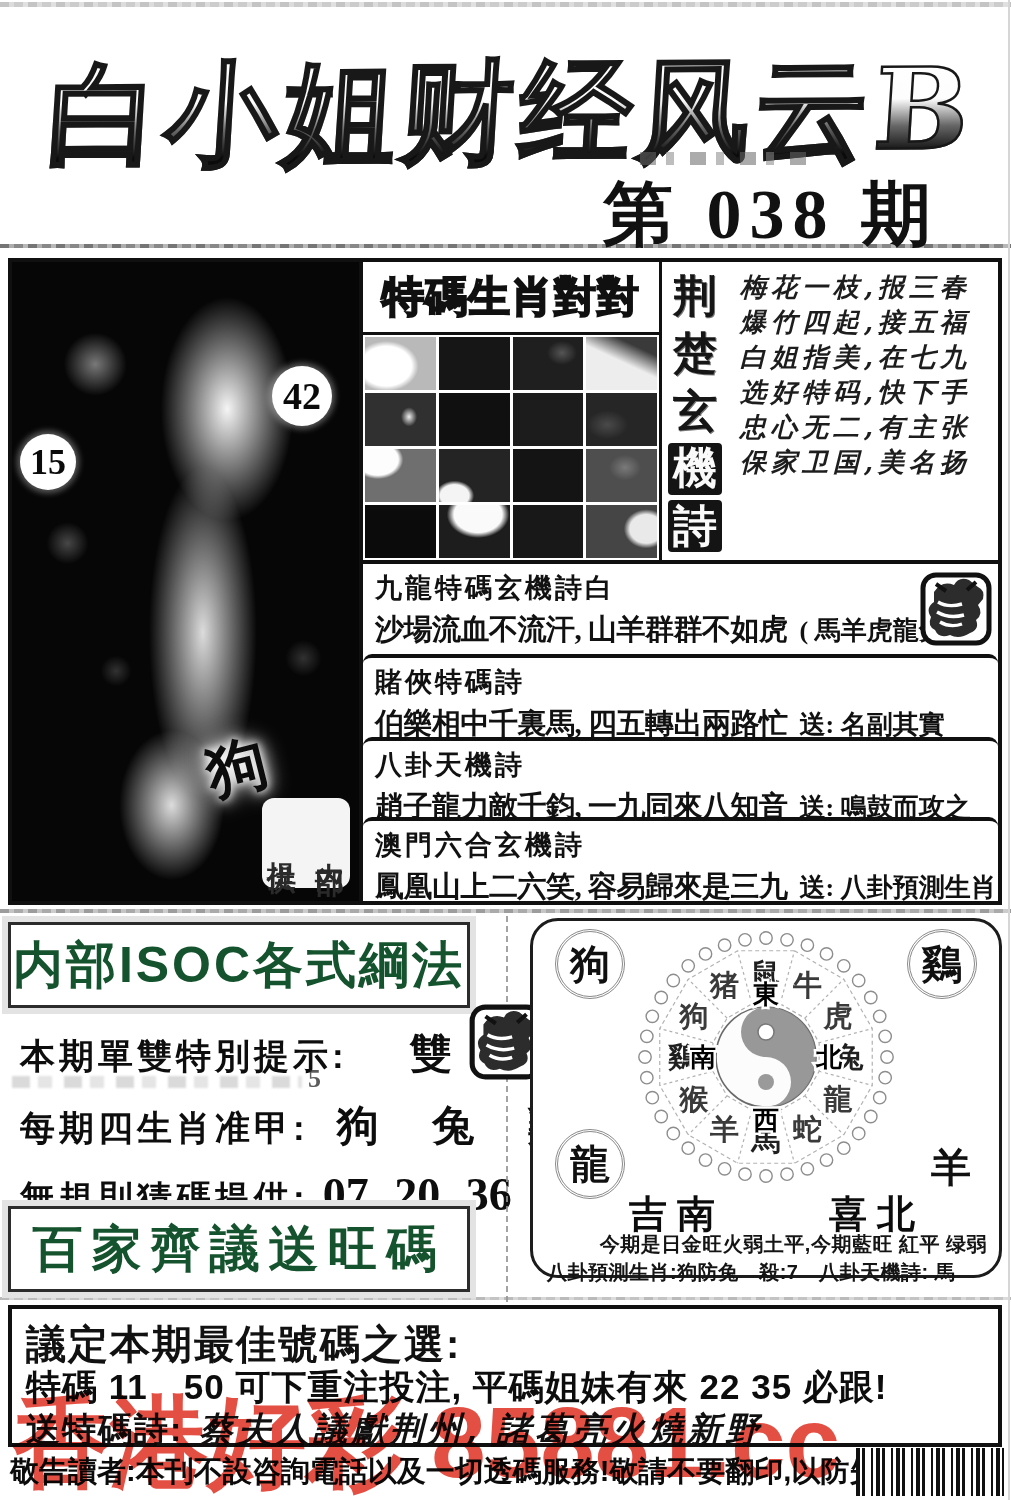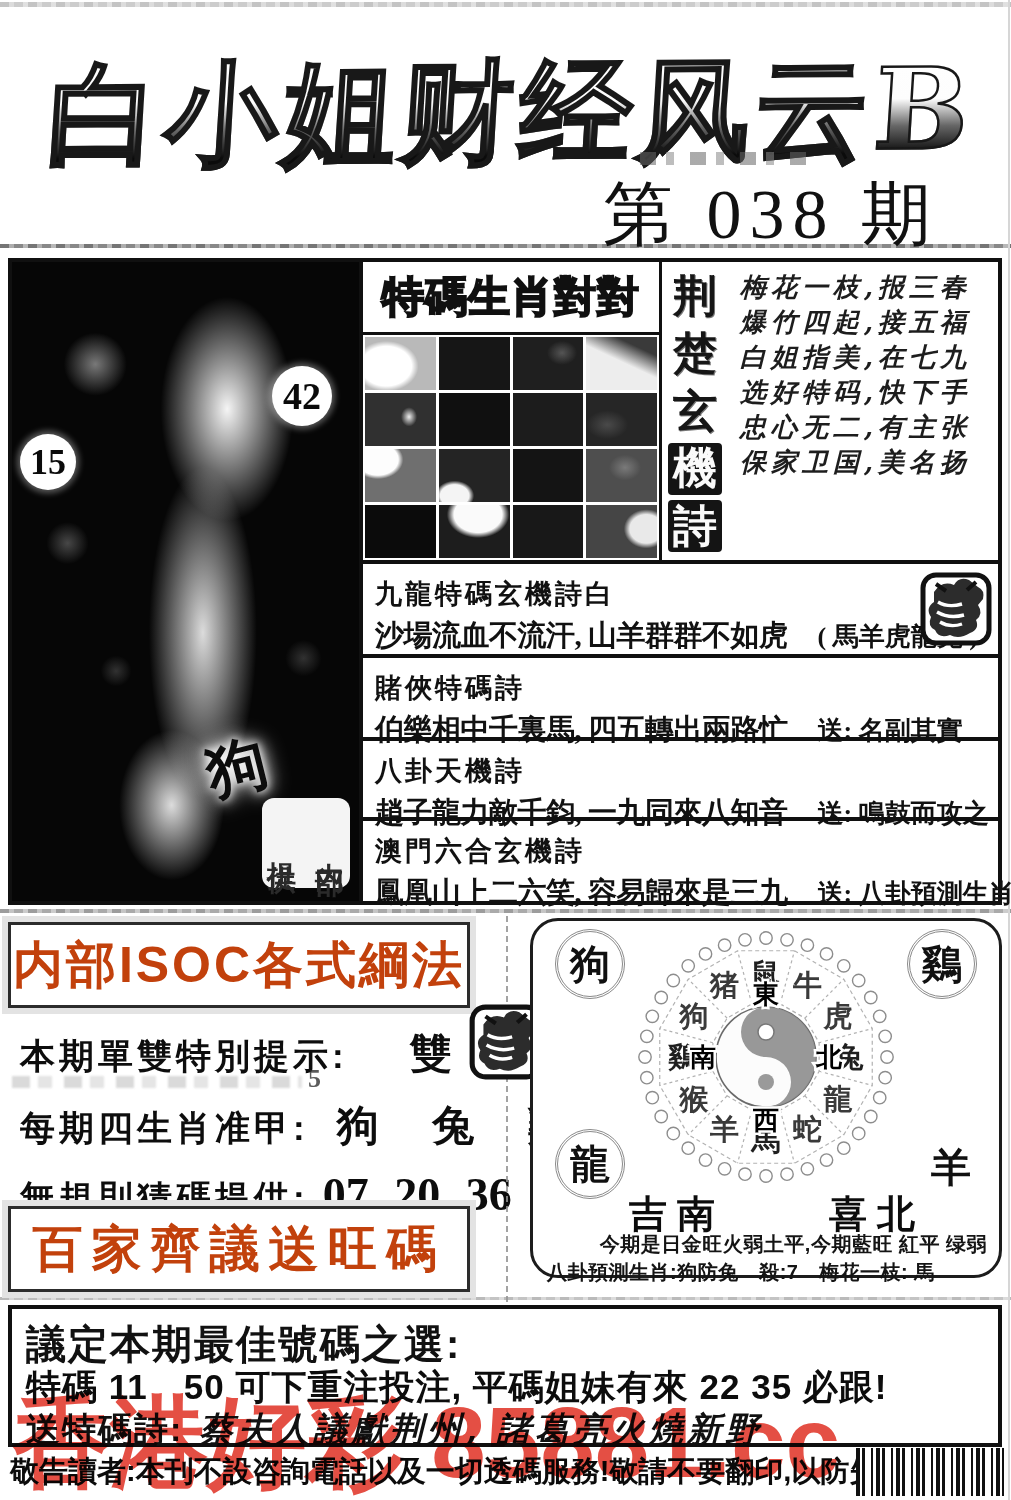--- a/index.html
+++ b/index.html
@@ -14,21 +14,21 @@
     font-family:"DejaVu Serif",serif;font-weight:bold;font-size:112px;letter-spacing:6px;
     transform:skewX(-4deg) rotate(-.4deg);color:#151515;}
   @supports (-webkit-background-clip:text){
     .main-title{background:linear-gradient(180deg,#fff 0%,#fdfdfd 42%,#666 60%,#0b0b0b 78%);
       -webkit-background-clip:text;background-clip:text;color:transparent;
       -webkit-text-stroke:2.5px #181818;}
   }
   .issue-smudge{position:absolute;top:152px;left:640px;width:170px;height:13px;opacity:.55;
     background:repeating-linear-gradient(90deg,#666 0 16px,transparent 16px 26px,#888 26px 34px,transparent 34px 50px);}
   .issue{position:absolute;top:168px;left:540px;width:462px;text-align:center;
-    font-size:70px;font-weight:normal;letter-spacing:8px;white-space:nowrap;}
+    font-size:70px;font-weight:bold;letter-spacing:8px;white-space:nowrap;}
 
   
   .main-box{position:absolute;left:8px;top:258px;width:994px;height:647px;
     border:4px solid #101010;box-sizing:border-box;}
   .photo{position:absolute;left:0;top:0;width:347px;height:639px;overflow:hidden;
     background:
       radial-gradient(95px 160px at 62% 23%, rgba(255,255,255,.96), rgba(255,255,255,0) 70%),
       radial-gradient(75px 230px at 55% 58%, rgba(238,238,238,.92), rgba(255,255,255,0) 72%),
       radial-gradient(70px 100px at 46% 85%, rgba(244,244,244,.9), rgba(255,255,255,0) 75%),
       radial-gradient(45px 45px at 24% 16%, rgba(215,215,215,.55), transparent 70%),
@@ -67,33 +67,33 @@
     font-size:44px;font-weight:900;color:#161616;font-family:"Liberation Serif",serif;
     text-shadow:1px 1px 0 #777;}
   .stamp.inv{background:#141414;color:#fafafa;text-shadow:none;border-radius:4px;}
   .jingchu-lines{flex:1;display:flex;flex-direction:column;justify-content:flex-start;
     padding-left:14px;}
   .jingchu-line{font-family:"DejaVu Serif",serif;font-style:italic;font-weight:600;
     font-size:26px;letter-spacing:5px;color:#1d1d1d;white-space:nowrap;}
 
   .poems{position:absolute;left:347px;top:302px;width:639px;height:337px;box-sizing:border-box;
     border-left:4px solid #101010;}
-  .poem-row{position:relative;box-sizing:border-box;padding:12px 10px 0 12px;}
+  .poem-row{position:relative;box-sizing:border-box;padding:6px 10px 0 12px;border-radius:9px;}
   .poem-row + .poem-row{border-top:4px solid #101010;}
   .poem-title{font-size:27px;font-weight:bold;letter-spacing:3px;white-space:nowrap;}
-  .poem-body{display:flex;align-items:baseline;gap:30px;margin-top:4px;white-space:nowrap;}
+  .poem-body{display:flex;align-items:baseline;gap:12px;margin-top:4px;white-space:nowrap;}
   .poem-line{font-size:29px;font-weight:bold;letter-spacing:-.5px;}
   .poem-note{font-size:26px;font-weight:bold;}
   .stamp-icon{position:absolute;right:6px;top:6px;}
 
   
   .isoc-header,.isoc-header2{position:absolute;left:8px;width:462px;height:86px;box-sizing:border-box;
     border:3px solid #2c2c2c;box-shadow:0 0 0 6px #e3e3e3;display:flex;align-items:center;justify-content:center;
     font-family:"Liberation Sans",sans-serif;font-weight:900;font-size:50px;letter-spacing:3px;
-    color:#c2410c;background:#fff;white-space:nowrap;}
+    color:#14532d;background:#fff;white-space:nowrap;}
   .isoc-header{top:922px;}
   .isoc-header2{top:1206px;letter-spacing:9px;}
   .mid-line{position:absolute;left:20px;display:flex;align-items:baseline;white-space:nowrap;
     font-family:"Liberation Sans",sans-serif;font-weight:900;color:#0d0d0d;}
   .mid-line .lbl{font-size:35px;letter-spacing:4px;}
   .line-tip{top:1026px;}  .line-tip .val{font-size:42px;margin-left:62px;}
   .line-zodiac{top:1098px;}.line-zodiac .val{font-size:42px;margin-left:28px;word-spacing:42px;}
   .line-nocode{top:1168px;}.line-nocode .val{font-family:"Liberation Serif",serif;font-weight:bold;
     font-size:46px;margin-left:14px;word-spacing:14px;}
   .smudge-row{position:absolute;left:12px;top:1072px;width:330px;height:22px;opacity:.8;}
@@ -354,21 +354,21 @@
         <text x="83.1198914858916" y="90.5" text-anchor="middle" dominant-baseline="central" font-size="29" font-weight="bold" fill="#3a3a3a" font-family="&quot;Liberation Serif&quot;,serif">狗</text>
         <text x="113.49999999999997" y="60.119891485891614" text-anchor="middle" dominant-baseline="central" font-size="29" font-weight="bold" fill="#3a3a3a" font-family="&quot;Liberation Serif&quot;,serif">猪</text>
         <text x="155" y="69" text-anchor="middle" dominant-baseline="central" font-size="26" font-weight="900" fill="#000" stroke="#fff" stroke-width="5" paint-order="stroke" font-family="&quot;Liberation Sans&quot;,sans-serif">東</text>
         <text x="218" y="132" text-anchor="middle" dominant-baseline="central" font-size="26" font-weight="900" fill="#000" stroke="#fff" stroke-width="5" paint-order="stroke" font-family="&quot;Liberation Sans&quot;,sans-serif">北</text>
         <text x="155" y="195" text-anchor="middle" dominant-baseline="central" font-size="26" font-weight="900" fill="#000" stroke="#fff" stroke-width="5" paint-order="stroke" font-family="&quot;Liberation Sans&quot;,sans-serif">西</text>
         <text x="92" y="132" text-anchor="middle" dominant-baseline="central" font-size="26" font-weight="900" fill="#000" stroke="#fff" stroke-width="5" paint-order="stroke" font-family="&quot;Liberation Sans&quot;,sans-serif">南</text>
       </svg>
     <div class="wheel-caption cap-left">吉南</div>
     <div class="wheel-caption cap-right">喜北</div>
     <div class="wheel-info info1">今期是日金旺火弱土平,今期藍旺 紅平 绿弱</div>
-    <div class="wheel-info info2">八卦預測生肖:狗防兔　殺:7　梅花一枝: 馬</div>
+    <div class="wheel-info info2">八卦預測生肖:狗防兔　殺:7　八卦天機詩: 馬</div>
   </div>
 
   <div class="bottom-box">
     <div class="b-line1">
       <span class="lbl">議定本期最佳號碼之選:</span>
     </div>
     <div class="b-line2">特碼 11　50 可下重注投注, 平碼姐妹有來 22 35 必跟!</div>
     <div class="b-line3">
       <span class="lbl">送特碼詩:</span>
       <span class="txt">蔡夫人議獻荆州, 諸葛亮火燒新野</span>

